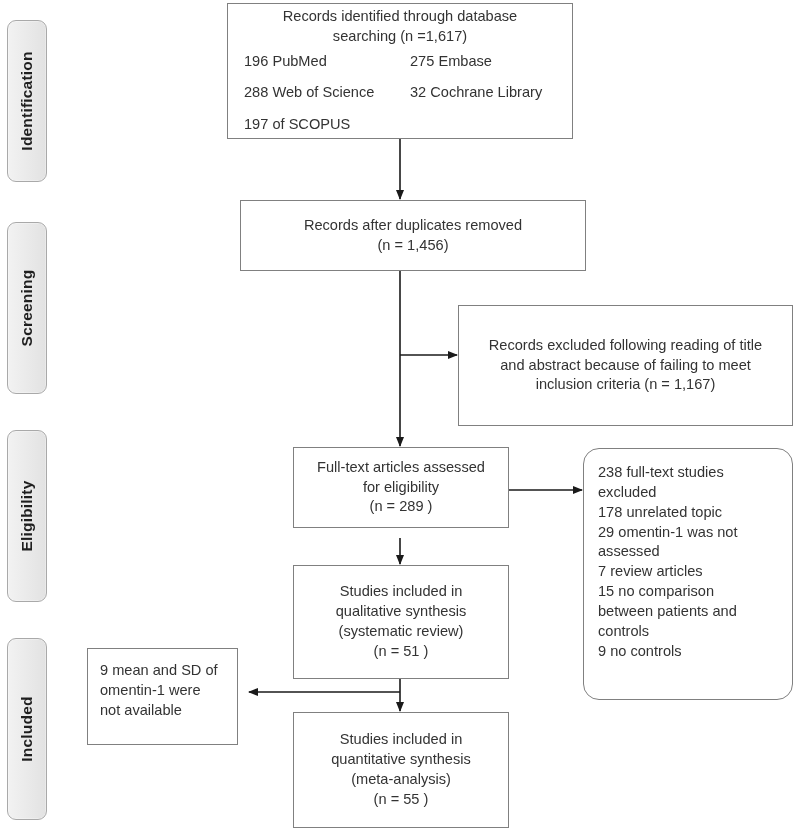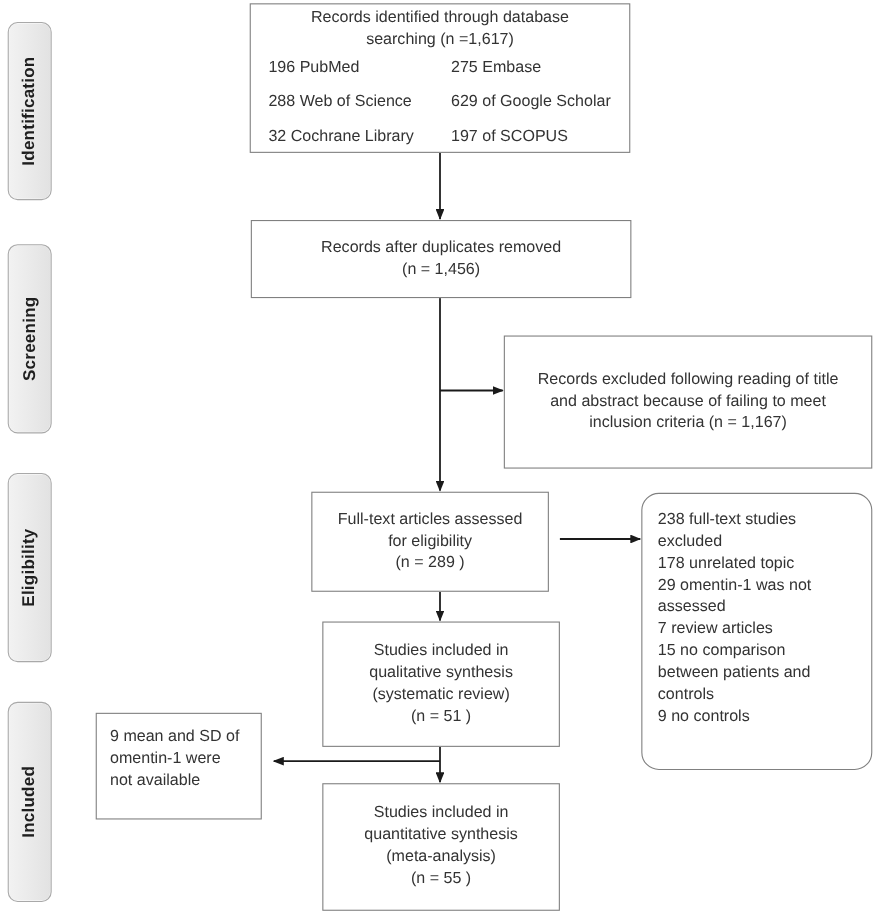--- a/index.html
+++ b/index.html
@@ -122,43 +122,42 @@
   </div>
 
   <div class="node center" style="left:227px; top:3px; width:346px; height:136px;">
     <div class="body">
       <div>Records identified through database</div>
       <div>searching (n =1,617)</div>
       <div class="src-grid">
         <span>196 PubMed</span>
         <span>275 Embase</span>
         <span>288 Web of Science</span>
-        <span>629 of Google Scholar</span>
         <span>32 Cochrane Library</span>
         <span>197 of SCOPUS</span>
       </div>
     </div>
   </div>
 
-  <div class="node center" style="left:228px; top:200px; width:346px; height:71px;">
+  <div class="node center" style="left:240px; top:200px; width:346px; height:71px;">
     <div class="body">
       <div>Records after duplicates removed</div>
       <div>(n = 1,456)</div>
     </div>
   </div>
 
   <div class="node center" style="left:458px; top:305px; width:335px; height:121px;">
     <div class="body">
       <div>Records excluded following reading of title</div>
       <div>and abstract because of failing to meet</div>
       <div>inclusion criteria (n = 1,167)</div>
     </div>
   </div>
 
-  <div class="node center" style="left:283px; top:447px; width:216px; height:91px;">
+  <div class="node center" style="left:293px; top:447px; width:216px; height:81px;">
     <div class="body">
       <div>Full-text articles assessed</div>
       <div>for eligibility</div>
       <div>(n = 289 )</div>
     </div>
   </div>
 
   <div class="node left" style="left:583px; top:448px; width:210px; height:252px; align-items:flex-start; padding-top:14px; padding-left:14px;border-radius:16px;">
     <div class="body">
       <div>238 full-text studies</div>

